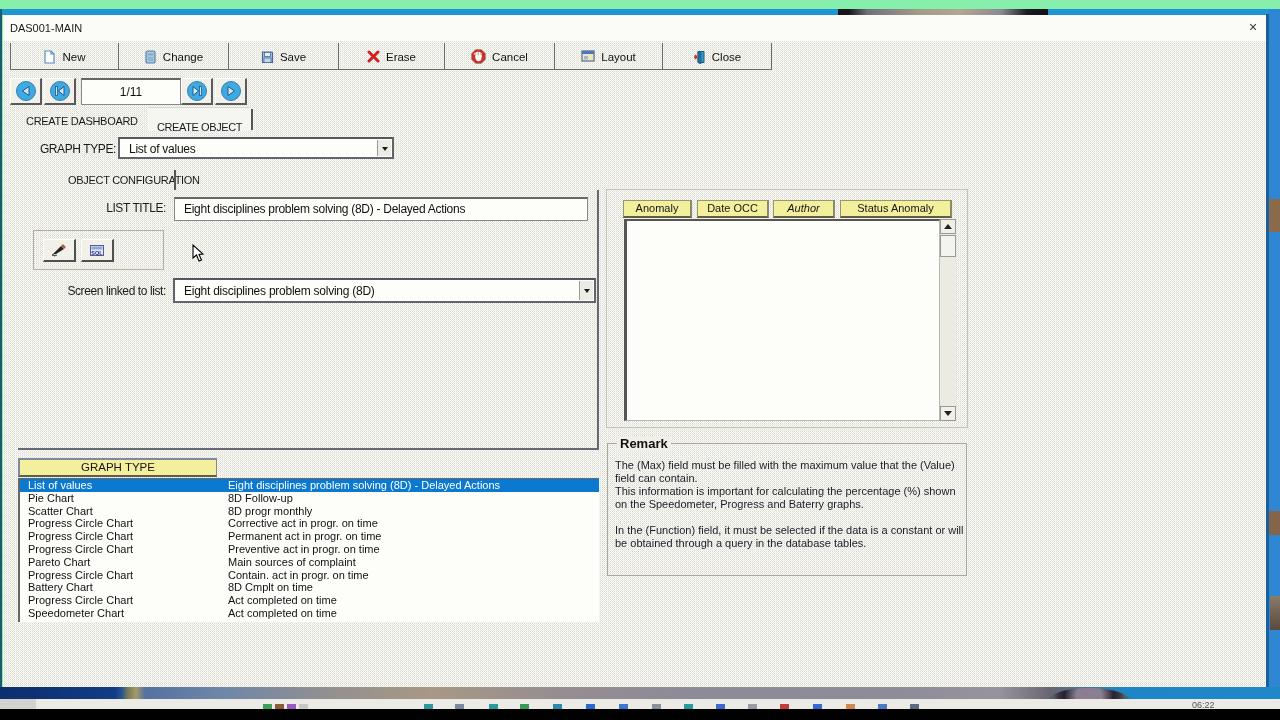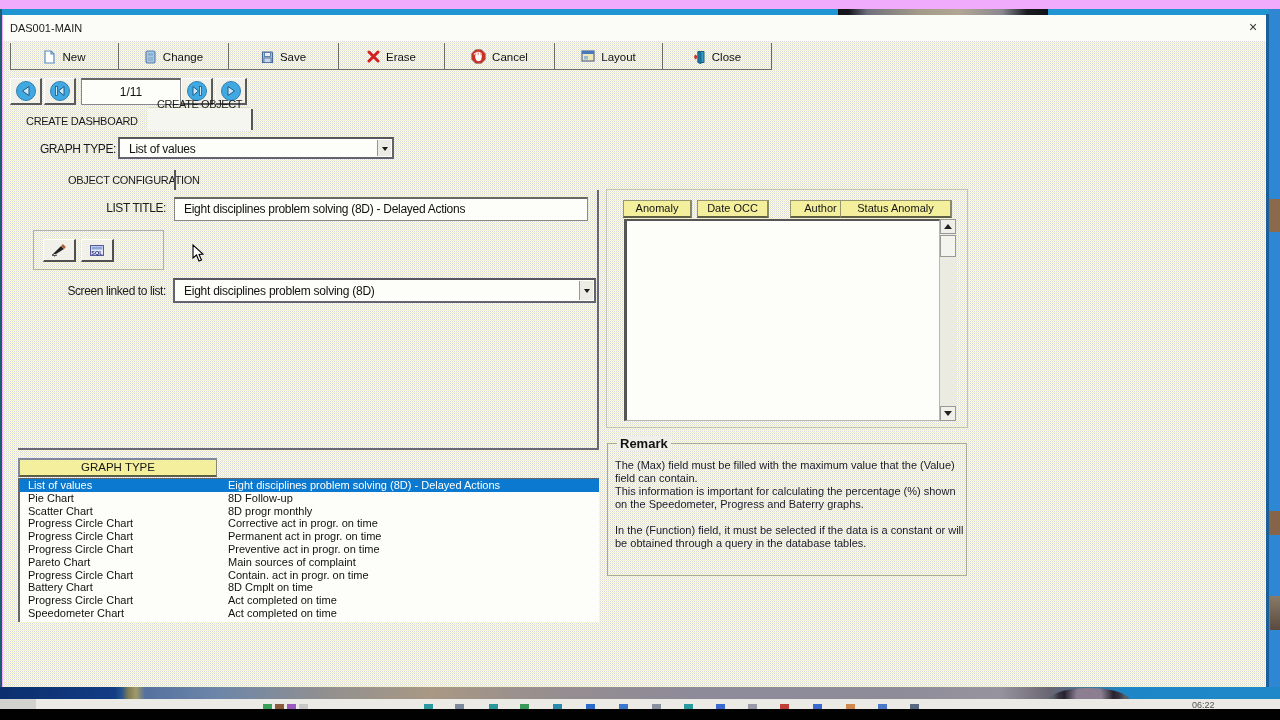--- a/index.html
+++ b/index.html
@@ -1,39 +1,39 @@
 <!DOCTYPE html>
 <html><head><meta charset="utf-8">
 <style>
 html,body{margin:0;padding:0;width:1280px;height:720px;overflow:hidden;background:#000;}
 *{box-sizing:border-box;}
 body{font-family:"Liberation Sans",sans-serif;}
 .abs{position:absolute;}
-#screen{position:relative;width:1280px;height:720px;background:#f0abfc;}
+#screen{position:relative;width:1280px;height:720px;background:#86efac;}
 #topstrip{left:0;top:9px;width:1280px;height:6px;background:#1f96d2;}
 #leftedge{left:0;top:9px;width:2px;height:690px;background:#1d5c6e;}
 #rightwall{left:1269px;top:9px;width:11px;height:690px;background:#2f86d2;}
 #winborder{left:1266px;top:14px;width:3px;height:673px;background:#1a5f9a;}
 #win{left:3px;top:15px;width:1263px;height:672px;background-color:#f0efe8;
  background-image:conic-gradient(#d8d8e4 25%,#fbfbda 0 50%,#e8e8f0 0 75%,#fefef2 0);
  background-size:2px 2px;}
 #titlebar{left:0;top:0;width:1263px;height:26px;background:#fbfbf7;}
 #title{left:7px;top:7px;font-size:11px;color:#1a1a1a;}
 #closex{left:1246px;top:4px;font-size:14px;color:#333;}
 
 #toolbar{left:7px;top:28px;width:762px;height:27px;border-bottom:1px solid #6a6a6a;display:flex;}
 .tbtn{height:27px;border-left:1px solid #6a6a6a;display:flex;align-items:center;justify-content:center;font-size:11.5px;color:#111;gap:6px;text-align:right;}
 .tbtn:last-child{border-right:1px solid #6a6a6a;}
 
 .navb{width:32px;height:27px;background:#f1f1ea;border-top:1px solid #fff;border-left:1px solid #fff;border-right:2px solid #5a5a5a;border-bottom:2px solid #5a5a5a;display:flex;align-items:center;justify-content:center;}
 #navtf{left:78px;top:63px;width:100px;height:27px;background:#fdfdfa;border:1px solid #888;border-top:2px solid #666;text-align:center;font-size:12px;color:#111;line-height:25px;}
 
 #tab1{left:23px;top:100px;font-size:11px;color:#1a1a1a;letter-spacing:-0.3px;}
 #tab2bg{left:145px;top:92px;width:103px;height:24px;background:#f6f6f1;border-top:1px solid #d8d8d0;}
-#tab2{left:154px;top:83px;font-size:11px;color:#1a1a1a;letter-spacing:-0.4px;}
+#tab2{left:154px;top:106px;font-size:11px;color:#1a1a1a;letter-spacing:-0.4px;}
 #tabline{left:248px;top:94px;width:2px;height:21px;background:#555;}
 
 .lbl{font-size:12px;color:#1a1a1a;letter-spacing:-0.4px;}
 #gtlabel{left:30px;top:127px;width:83px;text-align:right;white-space:nowrap;}
 #gtdd{left:115px;top:122px;width:276px;height:22px;}
 .dd{background:#fdfdfa;border:2px solid #63636b;border-top:2px solid #55555e;}
 .ddtext{position:absolute;left:9px;top:3px;font-size:12px;color:#111;letter-spacing:-0.25px;}
 .ddarrow{position:absolute;right:1px;top:1px;bottom:1px;width:14px;background:#ececе4;background:#ecece4;border-left:1px solid #999;display:flex;align-items:center;justify-content:center;}
 .ddarrow:after{content:"";width:0;height:0;border:3.5px solid transparent;border-top:4.5px solid #1a1a1a;margin-top:4px;}
 
@@ -196,21 +196,21 @@
         <path d="M1 1 L1 14 L4.5 11 L7 17 L9.5 16 L7 10.5 L11 10z" fill="#fff" stroke="#000" stroke-width="1.1"></path>
       </svg>
   <div class="abs lbl" id="sllabel">Screen linked to list:</div>
   <div class="abs dd" id="sldd">
         <span class="ddtext" style="top:4px;">Eight disciplines problem solving (8D)</span>
         <span class="ddarrow"></span>
       </div>
   <div class="abs" id="rpanel"></div>
   <div class="abs yhdr" style="left:620px;top:185px;width:69px;">Anomaly</div>
   <div class="abs yhdr" style="left:694px;top:185px;width:72px;">Date OCC</div>
-  <div class="abs yhdr" style="left:787px;top:185px;width:62px;">Author</div>
+  <div class="abs yhdr" style="left:770px;top:185px;width:62px;font-style:italic;">Author</div>
   <div class="abs yhdr" style="left:837px;top:185px;width:112px;">Status Anomaly</div>
   <div class="abs" id="rlist"></div>
   <div class="abs" id="rsb">
    <div class="sbtn" style="top:0;">
           <svg width="8" height="5">
             <path d="M4 0 L8 5 L0 5z" fill="#222"></path>
           </svg>
         </div>
    <div class="sbtn" style="top:16px;height:22px;background:#f4f4ee;"></div>
    <div class="sbtn" style="top:187px;">

